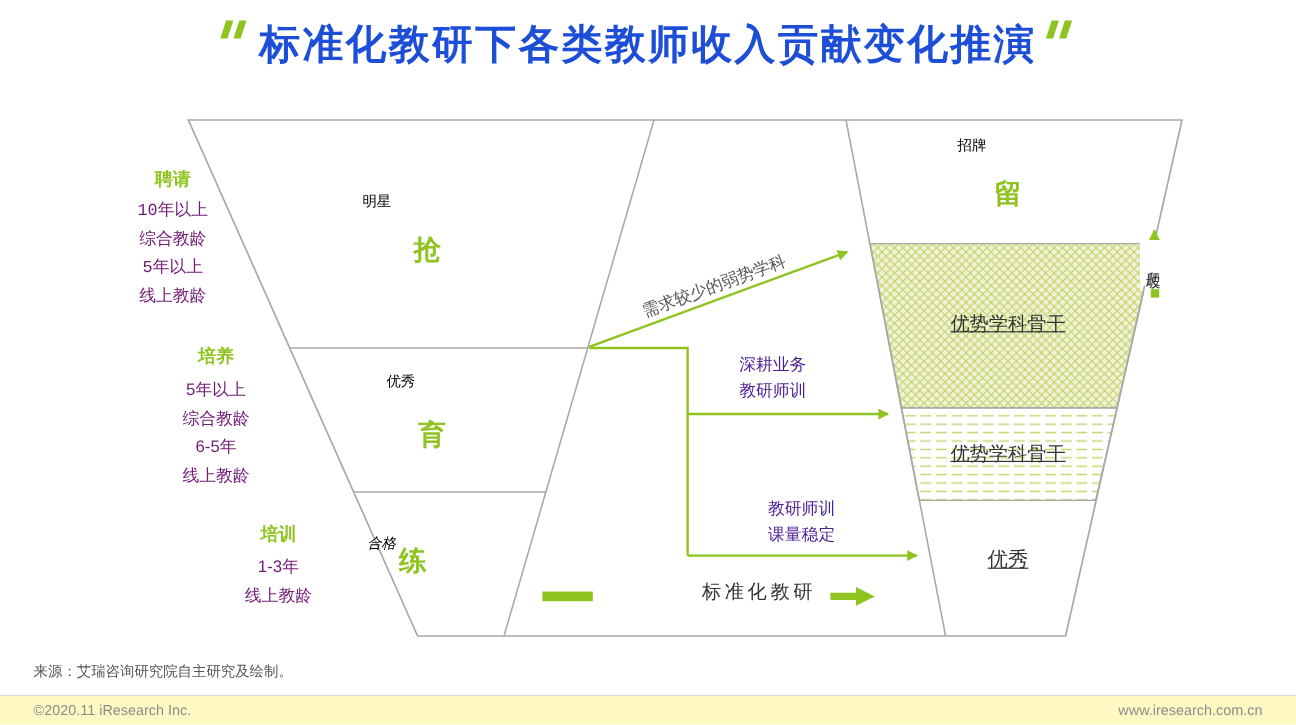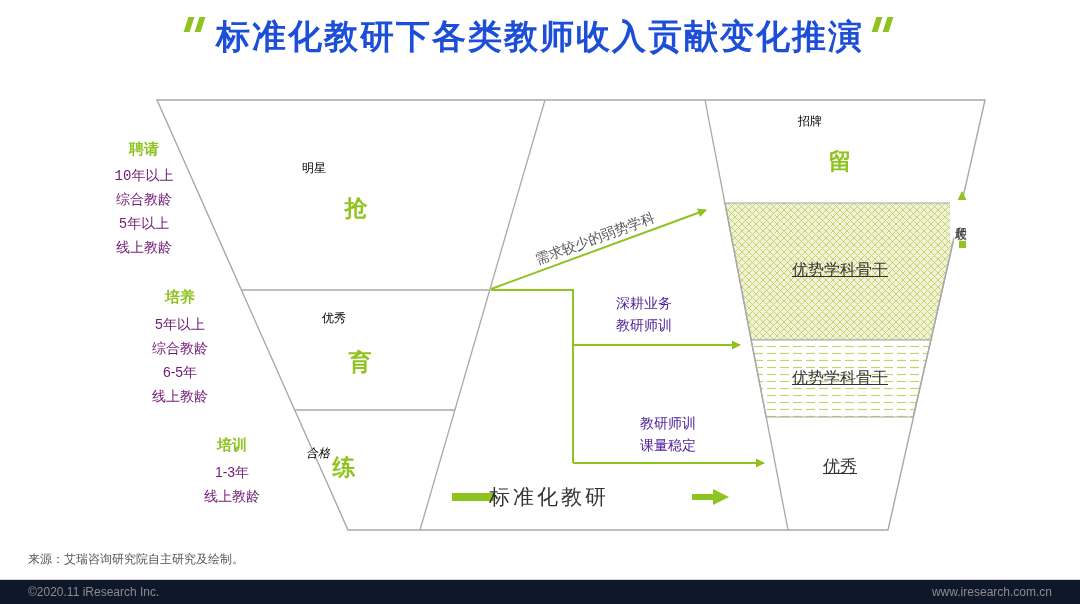--- a/index.html
+++ b/index.html
@@ -41,27 +41,27 @@
   .climb { position:absolute; left:951px; top:200px; width:18px; height:38px;
            writing-mode:vertical-rl; font-size:12px; color:#333; background:#fff;
            letter-spacing:2px; text-align:center; }
 
   .alab { position:absolute; font-size:14px; color:#4c1d95; line-height:22px; }
   .a0 { left:505px; top:227px; width:180px; text-align:center; color:#555;
         transform:rotate(-20deg); transform-origin:center; }
   .a1 { left:616px; top:292px; }
   .a2 { left:640px; top:412px; }
 
-  .process { position:absolute; left:489px; top:483px; width:160px; text-align:left;
-             font-size:21px; color:#333; letter-spacing:3px; }
+  .process { position:absolute; left:520px; top:483px; width:160px; text-align:right;
+             font-size:16px; color:#333; letter-spacing:3px; }
 
   .source { position:absolute; left:28px; top:551px; font-size:12px; color:#555;text-align:center; }
 
   .footer { position:absolute; left:0; top:579px; width:1080px; height:25px;
-            background:#0f172a; border-top:1px solid #d9d9d9; display:flex;
+            background:#fef9c3; border-top:1px solid #d9d9d9; display:flex;
             justify-content:space-between; align-items:center; padding:0 28px;
             font-size:12px; color:#8c8c8c; }
 </style>
 </head>
 <body>
 
 <div class="page">
 
   <span class="tmark l">
       <i></i>

